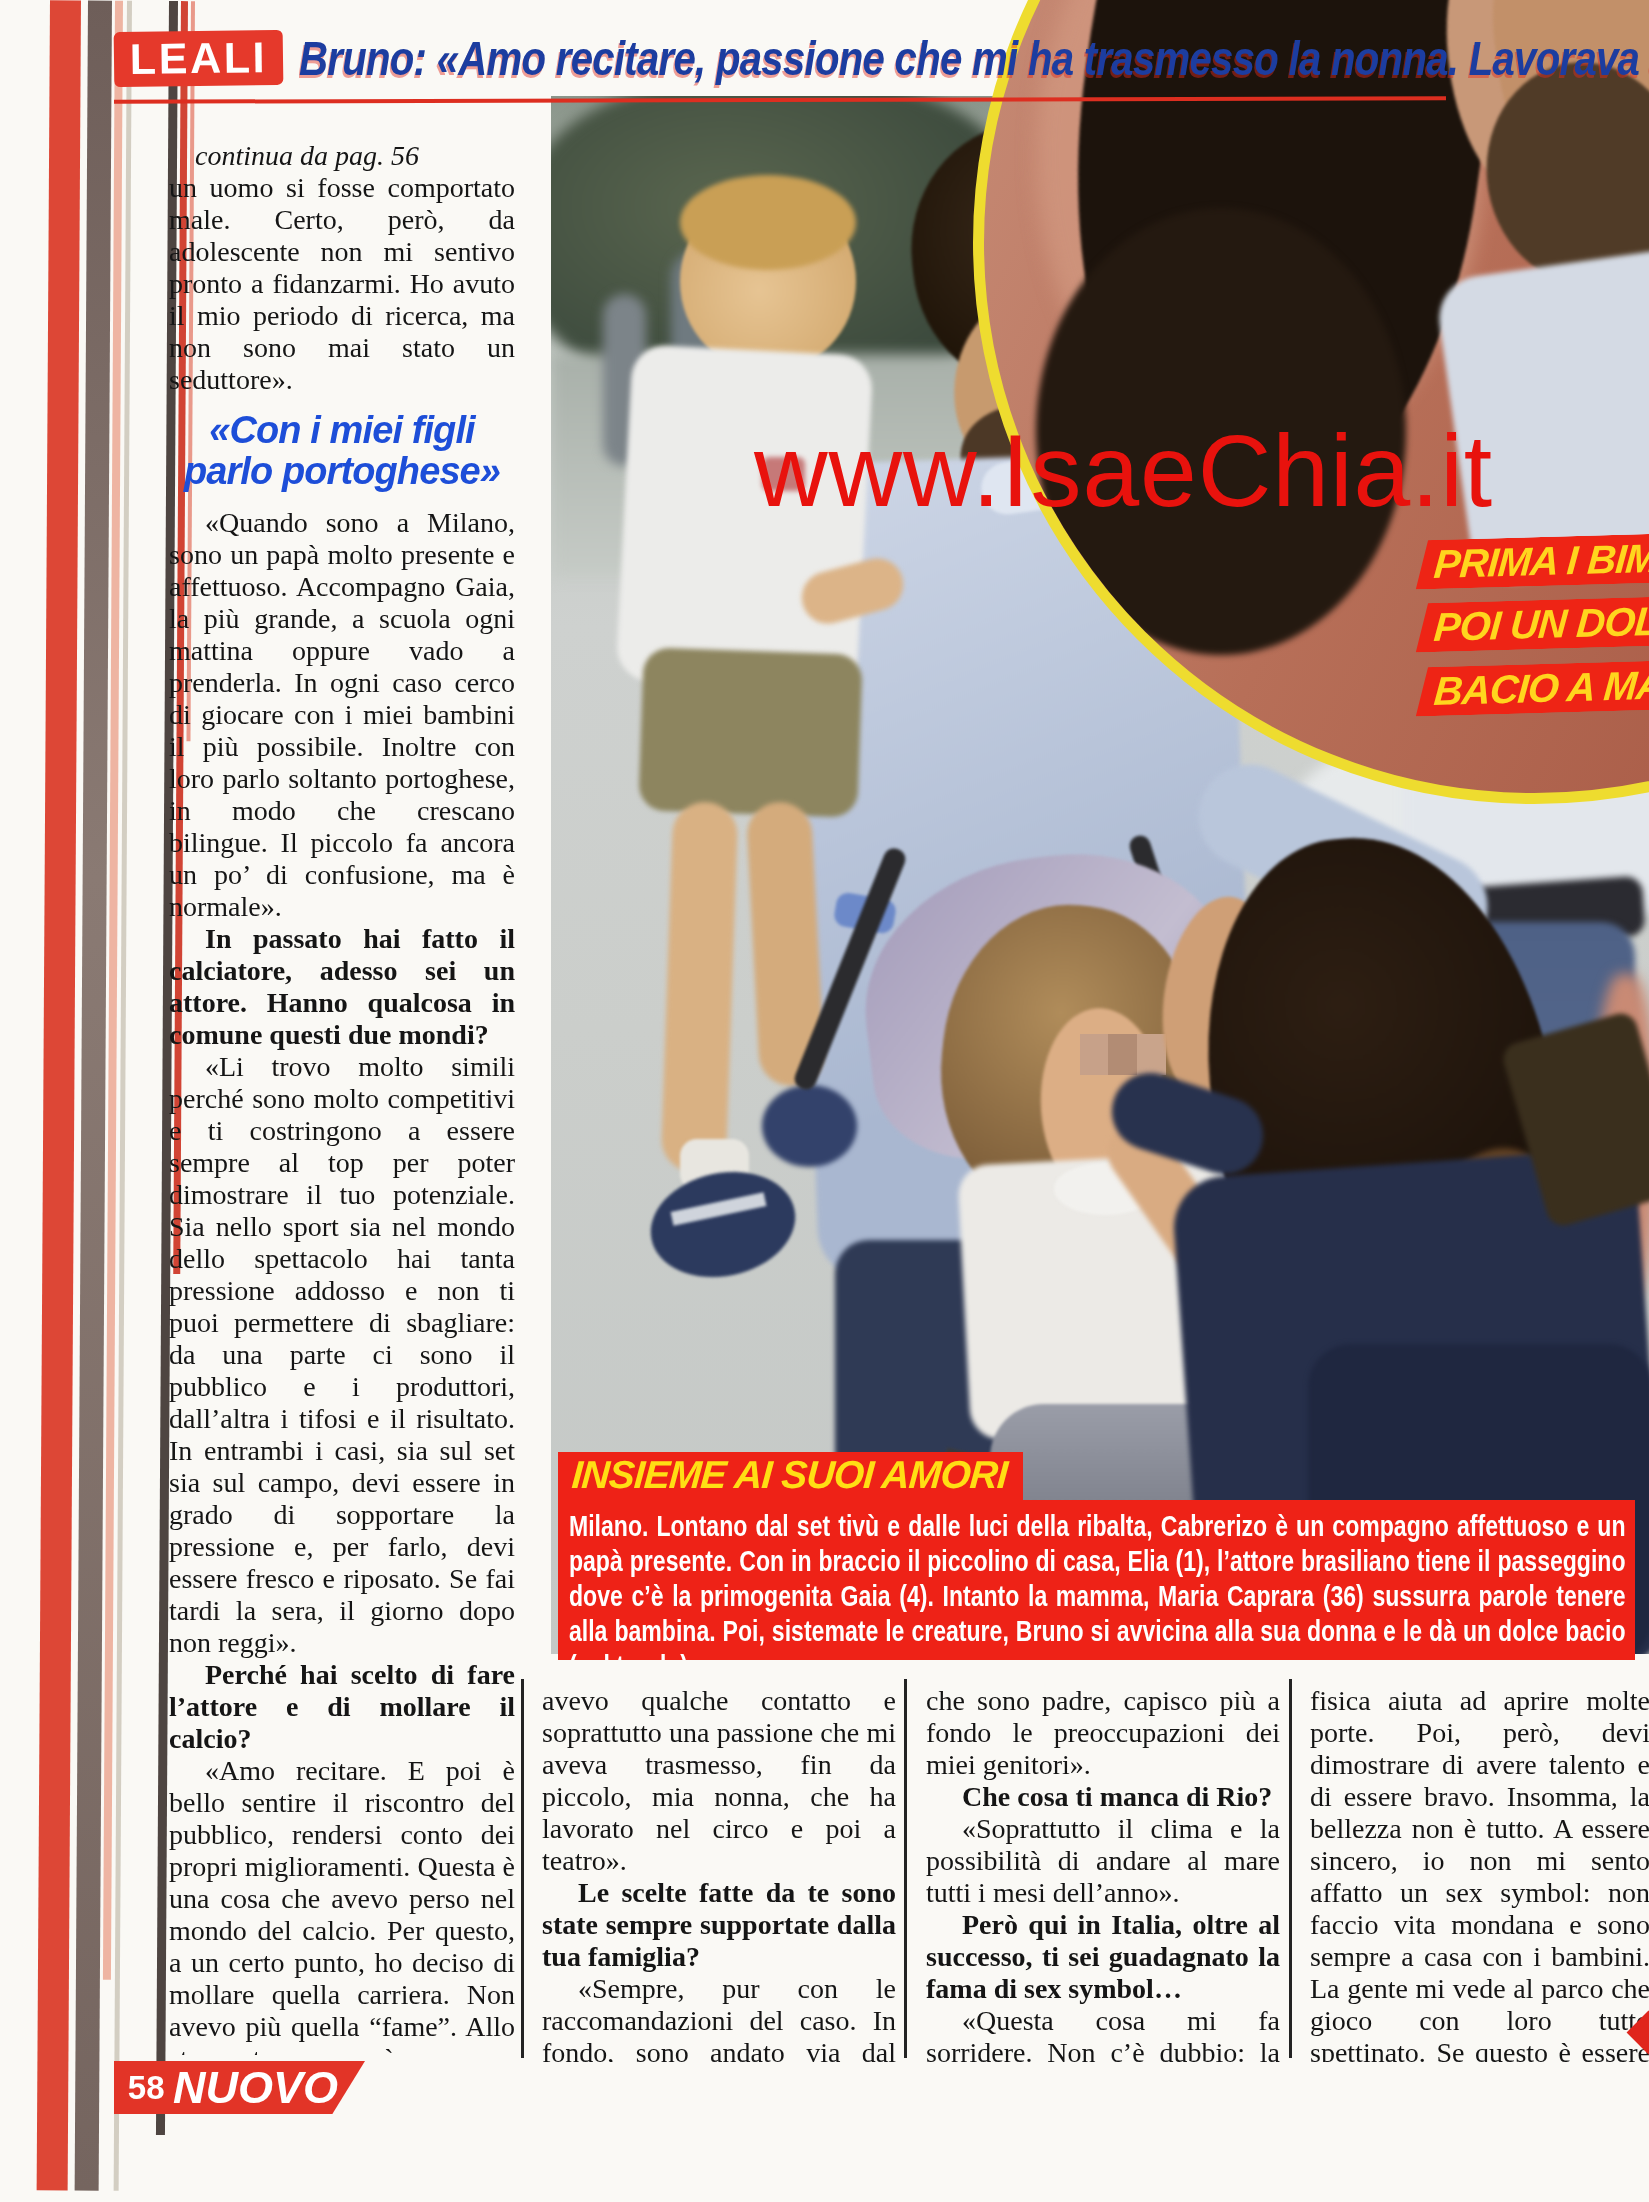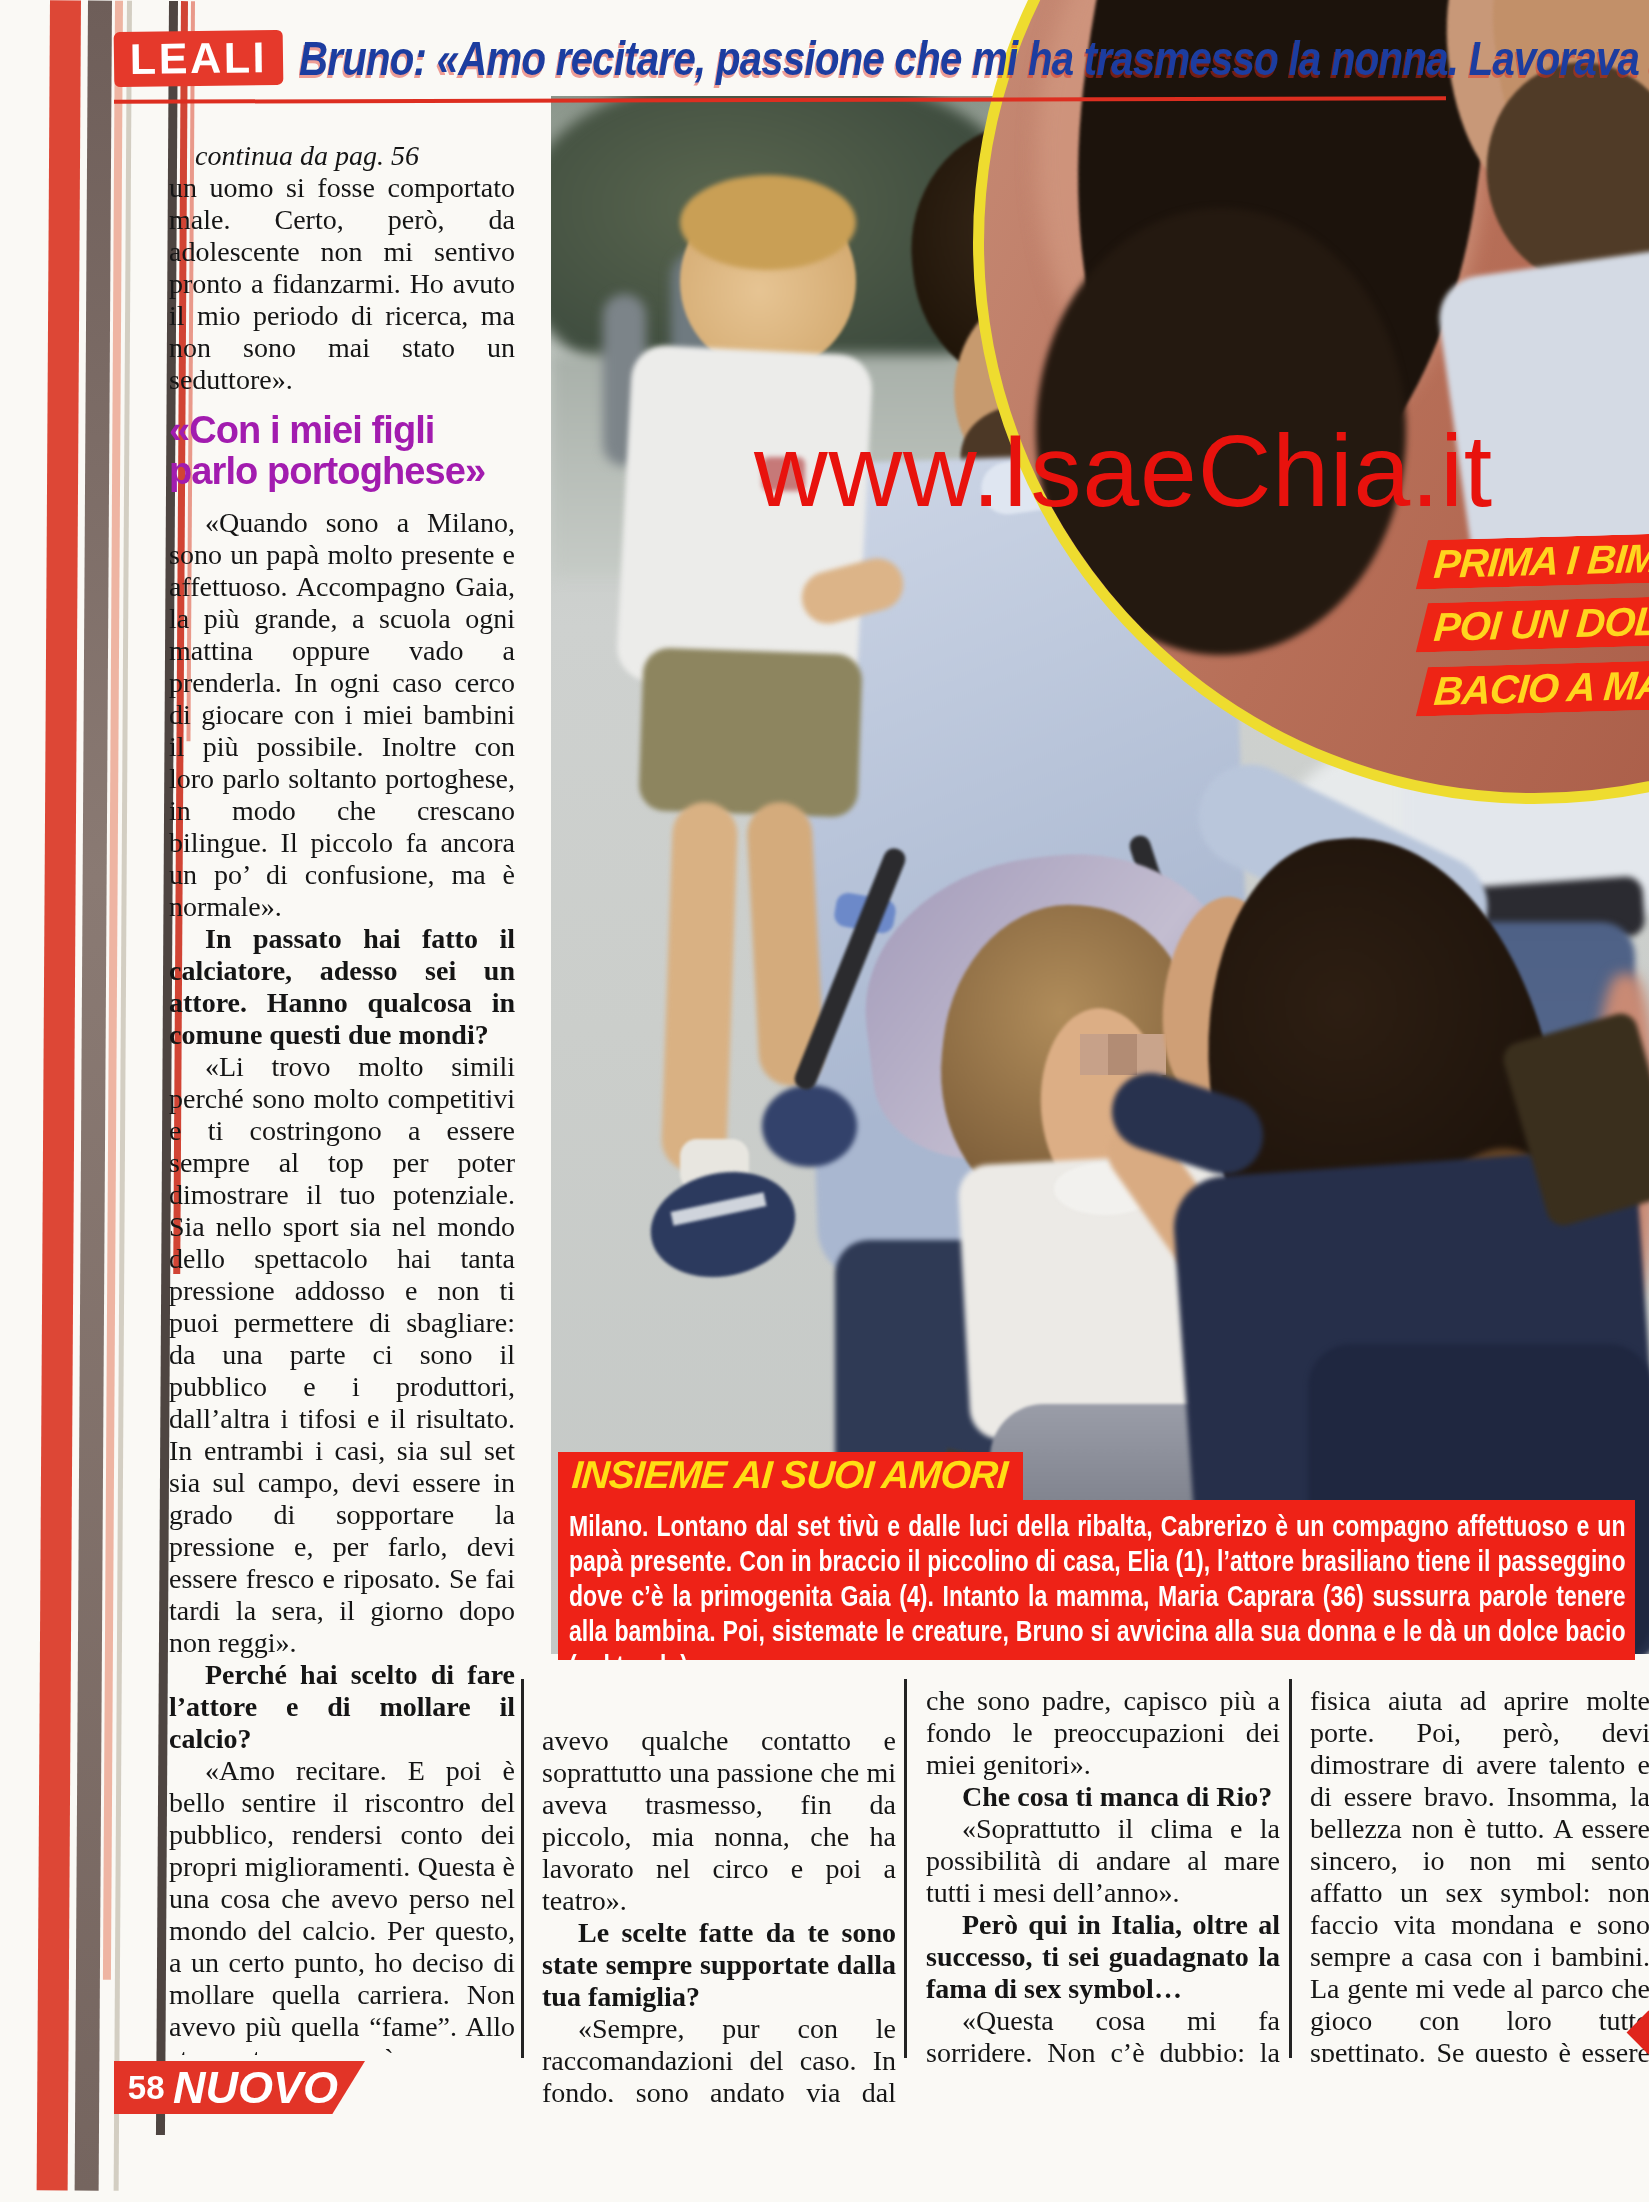--- a/index.html
+++ b/index.html
@@ -24,23 +24,23 @@
     transform:scaleX(.82);transform-origin:left top;
     text-shadow:-1.7px 3.4px 0 rgba(224,44,34,.45);}
   #head-rule{left:114px;top:98px;width:1332px;height:4.3px;background:#dd2e20;transform:rotate(-.15deg);z-index:12;}
 
   
   .col{position:absolute;overflow:hidden;text-align:justify;font-size:28px;line-height:32px;z-index:11;}
   .col p{margin:0;text-indent:36px;}
   .col p.noind{text-indent:0;}
   .col p.ital{font-style:italic;text-indent:26px;}
   .col p.bold{font-weight:bold;}
-  .blue-head{font-family:"Liberation Sans",sans-serif;font-weight:bold;color:#a21caf;
-    font-size:38px;line-height:41px;white-space:pre-line;text-indent:0 !important;
-    margin:13.8px 0 15.5px 0 !important;letter-spacing:-0.9px;}
+  .blue-head{font-family:"Liberation Sans",sans-serif;font-weight:bold;color:#1d4ed8;
+    font-size:38px;line-height:41px;text-align:center;white-space:pre-line;text-indent:0 !important;
+    margin:13.8px 0 15.5px 0 !important;letter-spacing:-0.9px;font-style:italic;}
   .vrule{position:absolute;width:2.6px;background:#232323;z-index:11;}
 
   
   #photo{left:551px;top:96px;width:1099px;height:1558px;z-index:5;}
   #street{position:absolute;left:0;top:0;width:1099px;height:1558px;overflow:hidden;
     background:linear-gradient(180deg,#8a958a 0%,#aab2aa 9%,#c3c9c4 18%,#ced1cf 34%,#cbcecb 60%,#c4c8c6 100%);}
   
   #kiss{position:absolute;left:422px;top:-415px;width:1101px;height:1101px;border-radius:50%;
     border:11.2px solid #eedc2f;overflow:hidden;
     background:linear-gradient(115deg,#c9907b 0%,#b76f58 45%,#aa5d48 78%,#b06450 100%);z-index:6;}
@@ -190,21 +190,21 @@
     <p class="blue-head">«Con i miei figli
 parlo portoghese»</p>
     <p>«Quando sono a Milano, sono un papà molto presente e affettuoso. Accompagno Gaia, la più grande, a scuola ogni mattina oppure vado a prenderla. In ogni caso cerco di giocare con i miei bambini il più possibile. Inoltre con loro parlo soltanto portoghese, in modo che crescano bilingue. Il piccolo fa ancora un po’ di confusione, ma è normale».</p>
     <p class="bold">In passato hai fatto il calciatore, adesso sei un attore. Hanno qualcosa in comune questi due mondi?</p>
     <p>«Li trovo molto simili perché sono molto competitivi e ti costringono a essere sempre al top per poter dimostrare il tuo potenziale. Sia nello sport sia nel mondo dello spettacolo hai tanta pressione addosso e non ti puoi permettere di sbagliare: da una parte ci sono il pubblico e i produttori, dall’altra i tifosi e il risultato. In entrambi i casi, sia sul set sia sul campo, devi essere in grado di sopportare la pressione e, per farlo, devi essere fresco e riposato. Se fai tardi la sera, il giorno dopo non reggi».</p>
     <p class="bold">Perché hai scelto di fare l’attore e di mollare il calcio?</p>
     <p>«Amo recitare. E poi è bello sentire il riscontro del pubblico, rendersi conto dei propri miglioramenti. Questa è una cosa che avevo perso nel mondo del calcio. Per questo, a un certo punto, ho deciso di mollare quella carriera. Non avevo più quella “fame”. Allo stesso tempo, però, non ero ancora molto noto nello spettacolo. Tutto è capitato naturalmente: facevo il modello,</p>
   </div>
 
   <div class="vrule" style="left:521px;top:1679px;height:379px;"></div>
-  <div class="col" style="left:542px;top:1685px;width:354px;height:377px;margin-top:40px;">
+  <div class="col" style="left:542px;top:1685px;width:354px;height:377px;">
     <p class="noind">avevo qualche contatto e soprattutto una passione che mi aveva trasmesso, fin da piccolo, mia nonna, che ha lavorato nel circo e poi a teatro».</p>
     <p class="bold">Le scelte fatte da te sono state sempre supportate dalla tua famiglia?</p>
     <p>«Sempre, pur con le raccomandazioni del caso. In fondo, sono andato via dal Brasile per cercare fortuna in Italia. E, ora</p>
   </div>
   <div class="vrule" style="left:904px;top:1679px;height:379px;"></div>
   <div class="col" style="left:926px;top:1685px;width:354px;height:377px;">
     <p class="noind">che sono padre, capisco più a fondo le preoccupazioni dei miei genitori».</p>
     <p class="bold">Che cosa ti manca di Rio?</p>
     <p>«Soprattutto il clima e la possibilità di andare al mare tutti i mesi dell’anno».</p>
     <p class="bold">Però qui in Italia, oltre al successo, ti sei guadagnato la fama di sex symbol…</p>

